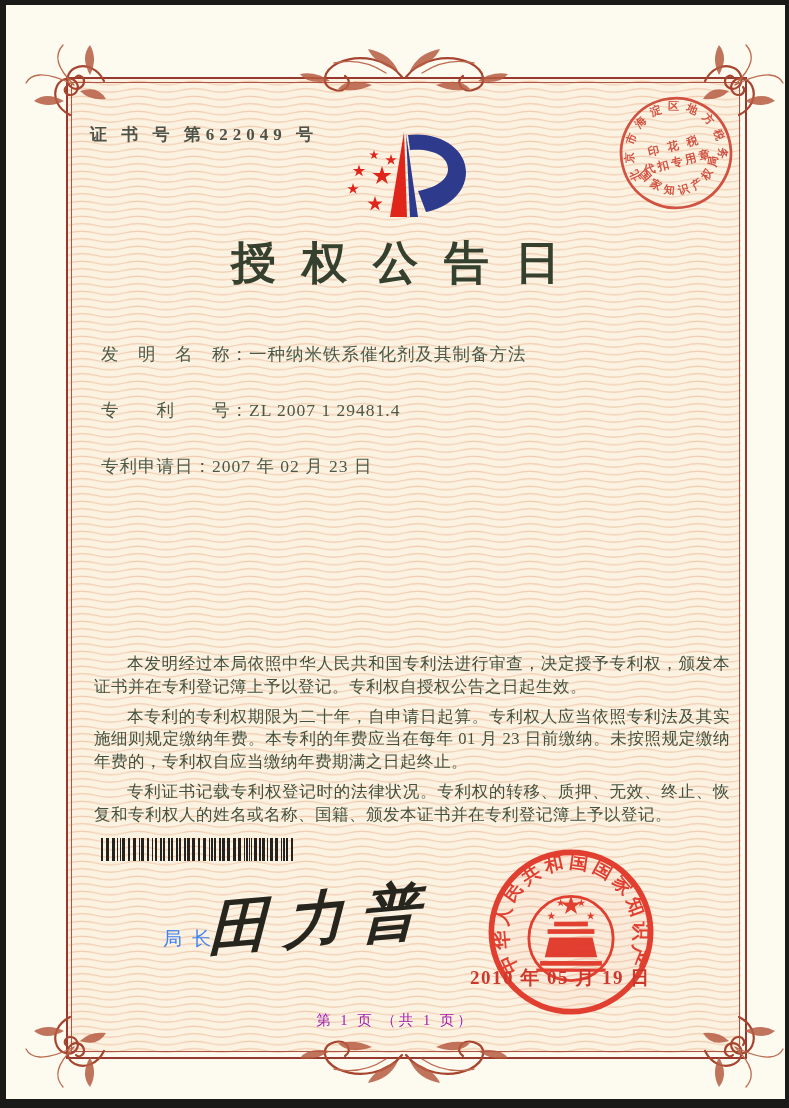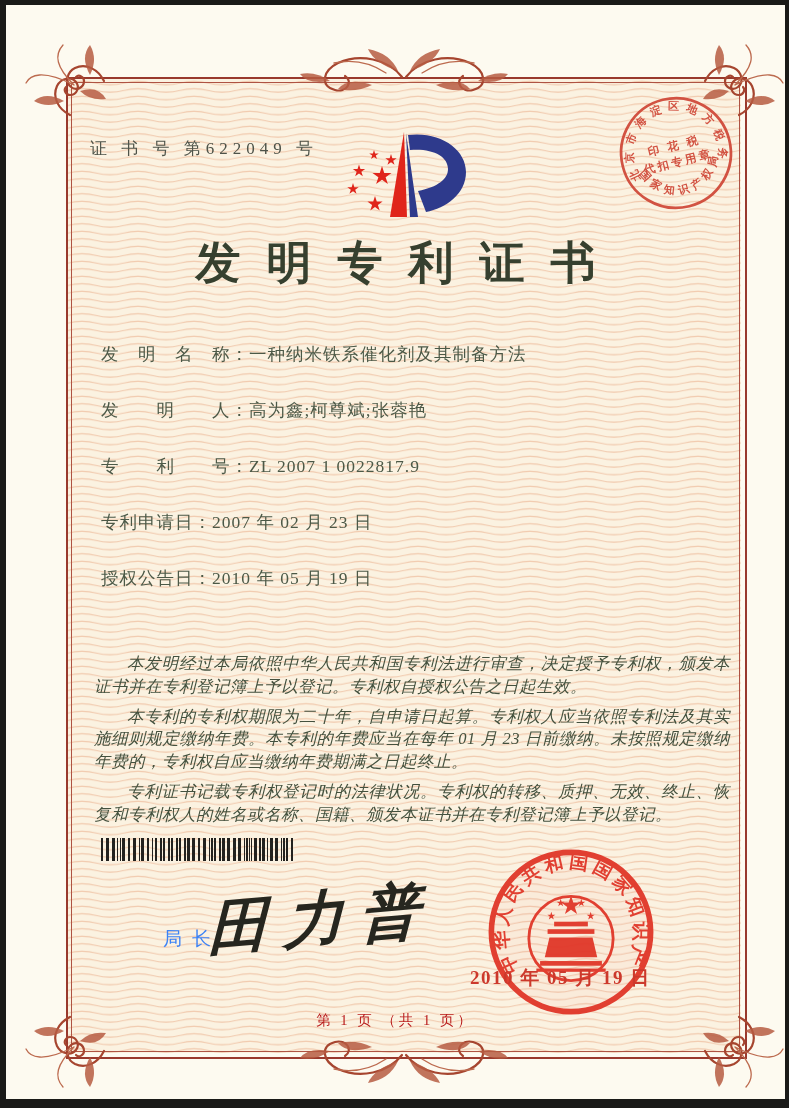--- a/index.html
+++ b/index.html
@@ -13,54 +13,54 @@
   .guilloche{position:absolute;left:62px;top:74px;z-index:0;}
   .frame-outer{position:absolute;left:60px;top:72px;width:677px;height:978px;
     border:2px solid #99392d;z-index:2;pointer-events:none;}
   .frame-inner{position:absolute;left:65px;top:77px;width:667px;height:968px;
     border:1px solid #ae5343;z-index:2;pointer-events:none;}
   .ornaments{position:absolute;left:0;top:0;z-index:3;pointer-events:none;}
   .fl{fill:none;stroke:#a6452f;stroke-width:2.2;stroke-linecap:round;}
   .fl2{fill:none;stroke:#bc6a4e;stroke-width:1.3;stroke-linecap:round;}
   .flf{fill:#b65c42;stroke:none;opacity:.85;}
 
-  .cert-no{left:84px;top:132px;font-size:17px;letter-spacing:5px;color:#4e5349;z-index:4;}
+  .cert-no{left:84px;top:118px;font-size:17px;letter-spacing:5px;color:#4e5349;z-index:4;font-weight:bold;}
   .logo{left:334px;top:122px;z-index:4;}
   .tax-stamp{left:606px;top:84px;z-index:5;transform:rotate(-14deg);opacity:.92;}
   .stamp-arc{font-size:12px;letter-spacing:7px;fill:#cf4636;font-weight:600;}
   .stamp-arc2{font-size:12px;letter-spacing:5px;fill:#cf4636;font-weight:600;}
   .stamp-center{font-size:12.5px;letter-spacing:3px;fill:#cf4636;font-weight:600;text-anchor:middle;}
 
   .title{position:absolute;left:0;top:228px;width:100%;margin:0;text-align:center;
     font-size:45px;font-weight:600;letter-spacing:26px;text-indent:26px;color:#36402f;z-index:4;}
 
   .fields{position:absolute;left:95px;top:337px;width:625px;z-index:4;color:#4c5947;font-size:17.5px;}
   .frow{margin-bottom:32px;line-height:24px;white-space:nowrap;}
   .flabel{letter-spacing:1px;}
   .fvalue{letter-spacing:1px;text-align:right;}
 
   .paras{position:absolute;left:88px;top:648px;width:638px;z-index:4;
     font-size:16.5px;line-height:1.38;text-align:justify;color:#44513e;}
-  .paras p{margin:0 2px 7px 0;text-indent:2em;letter-spacing:.5px;font-style:italic;}
+  .paras p{margin:0 2px 7px 0;text-indent:2em;letter-spacing:.5px;}
 
   .barcode{position:absolute;left:95px;top:833px;width:232px;height:23px;z-index:4;
     display:flex;align-items:stretch;}
   .barcode span{display:block;height:100%;background:#23221f;flex:none;}
 
   .sig-label{left:157px;top:921px;font-size:19px;letter-spacing:10px;color:#3b82f6;z-index:4;}
   .signature{left:200px;top:858px;z-index:4;}
   .signature text{font-size:60px;font-style:italic;font-weight:bold;fill:#26261f;letter-spacing:16px;}
 
   .seal{left:476px;top:838px;z-index:5;opacity:.94;}
   .seal-ring-text{font-size:20px;letter-spacing:4.5px;fill:#e03527;font-weight:600;}
   .seal-date{left:464px;top:960px;font-size:19px;letter-spacing:1.5px;font-weight:600;
     color:#cc392c;z-index:6;}
 
   .footer{position:absolute;left:0;top:1006px;width:100%;text-align:center;
-    font-size:14.5px;letter-spacing:3px;color:#b91c1c;z-index:4;}
+    font-size:14.5px;letter-spacing:3px;color:#a21caf;z-index:4;}
 </style>
 </head>
 <body>
 
 <div class="page">
 
   <svg class="guilloche" width="673" height="974" viewBox="0 0 673 974">
     <defs>
       <pattern id="wav" width="56" height="7.5" patternUnits="userSpaceOnUse">
         <path d="M0,4 Q14,0.5 28,4 T56,4" fill="none" stroke="#f0c6a9" stroke-width="1"></path>
@@ -121,37 +121,31 @@
   <svg class="abs tax-stamp" width="128" height="128" viewBox="0 0 140 140">
     <circle cx="70" cy="70" r="60" fill="none" stroke="#cf4636" stroke-width="3"></circle>
     <path id="taxTop" d="M 26.6,88 A 47,47 0 1 1 113.4,88" fill="none"></path>
     <path id="taxBot" d="M 26,82 A 46,46 0 0 0 114,82" fill="none"></path>
     <text class="stamp-arc"><textPath href="#taxTop">北京市海淀区地方税务局</textPath></text>
     <text class="stamp-arc2"><textPath href="#taxBot">国家知识产权局</textPath></text>
     <text class="stamp-center" x="70" y="66">印 花 税</text>
     <text class="stamp-center" x="70" y="84">代扣专用章</text>
   </svg>
 
-  <h1 class="title">发明专利证书</h1>
+  <h1 class="title">授权公告日</h1>
 
   <div class="fields">
     <div class="frow">
       <span class="flabel">发　明　名　称：</span><span class="fvalue">一种纳米铁系催化剂及其制备方法</span>
     </div>
     <div class="frow">
-      <span class="flabel">发　　明　　人：</span><span class="fvalue">高为鑫;柯尊斌;张蓉艳</span>
-    </div>
-    <div class="frow">
-      <span class="flabel">专　　利　　号：</span><span class="fvalue">ZL 2007 1 0022817.9</span>
+      <span class="flabel">专　　利　　号：</span><span class="fvalue">ZL 2007 1 29481.4</span>
     </div>
     <div class="frow">
       <span class="flabel">专利申请日：</span><span class="fvalue">2007 年 02 月 23 日</span>
-    </div>
-    <div class="frow">
-      <span class="flabel">授权公告日：</span><span class="fvalue">2010 年 05 月 19 日</span>
     </div>
   </div>
 
   <div class="paras">
     <p>本发明经过本局依照中华人民共和国专利法进行审查，决定授予专利权，颁发本证书并在专利登记簿上予以登记。专利权自授权公告之日起生效。</p>
     <p>本专利的专利权期限为二十年，自申请日起算。专利权人应当依照专利法及其实施细则规定缴纳年费。本专利的年费应当在每年 01 月 23 日前缴纳。未按照规定缴纳年费的，专利权自应当缴纳年费期满之日起终止。</p>
     <p>专利证书记载专利权登记时的法律状况。专利权的转移、质押、无效、终止、恢复和专利权人的姓名或名称、国籍、颁发本证书并在专利登记簿上予以登记。</p>
   </div>
 
   <div class="barcode">

